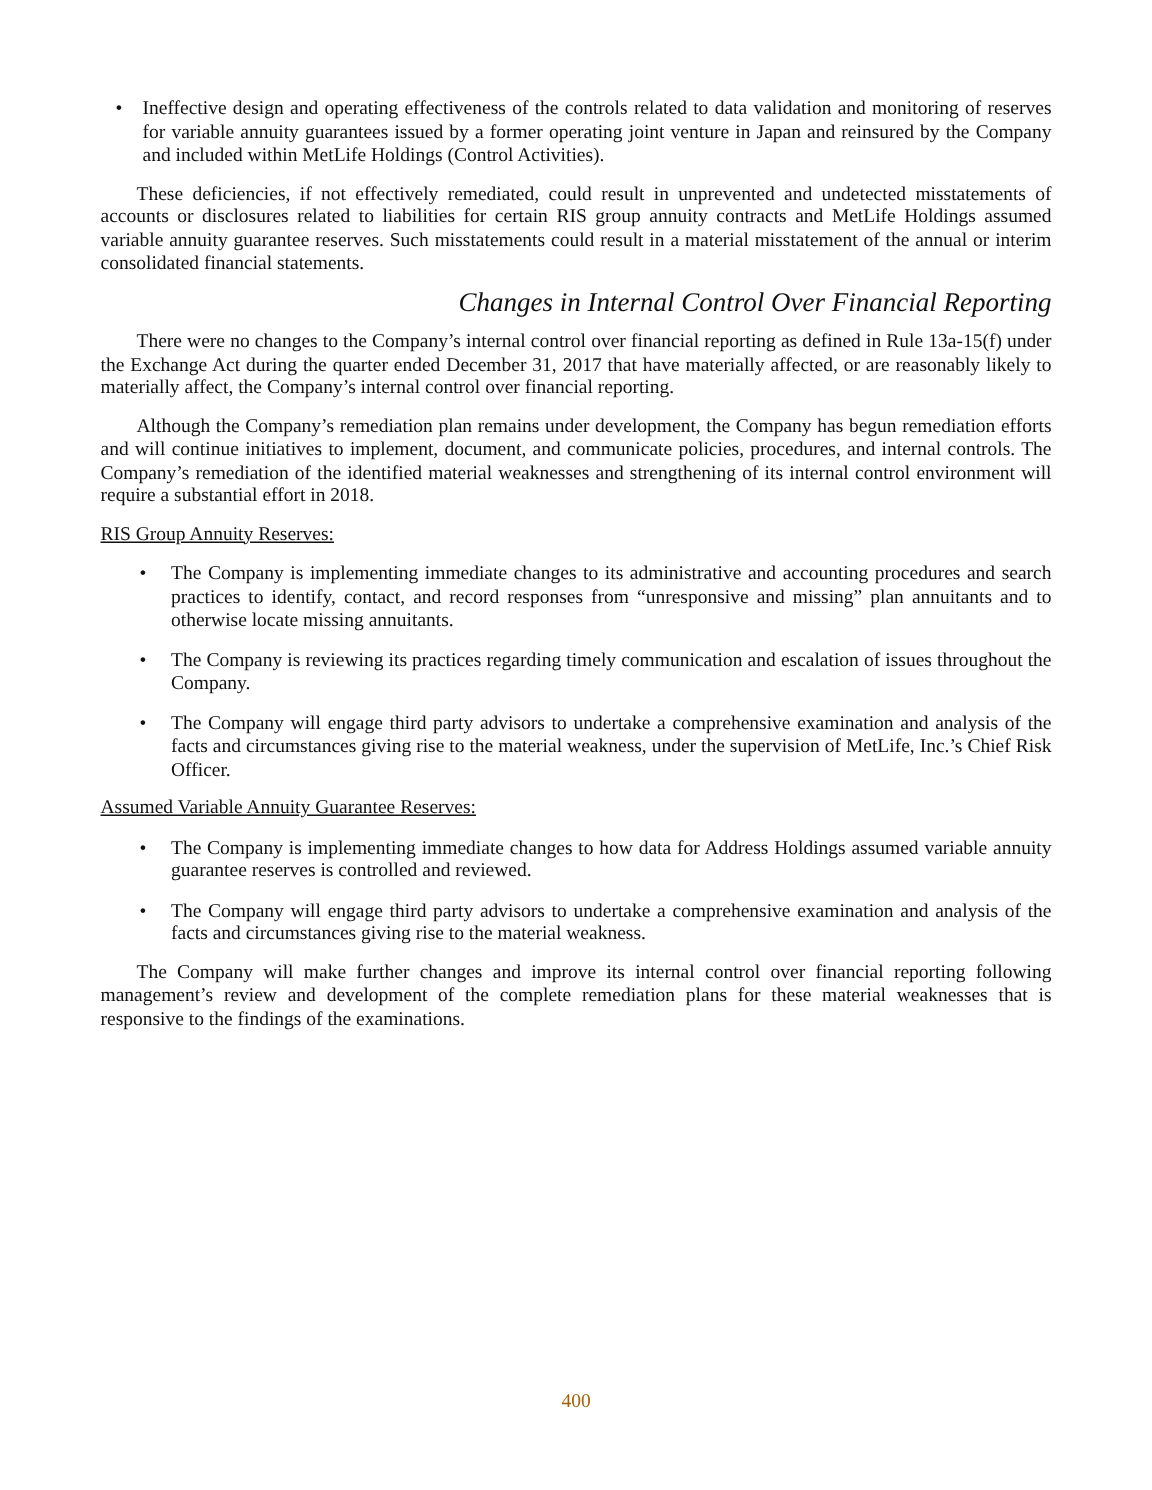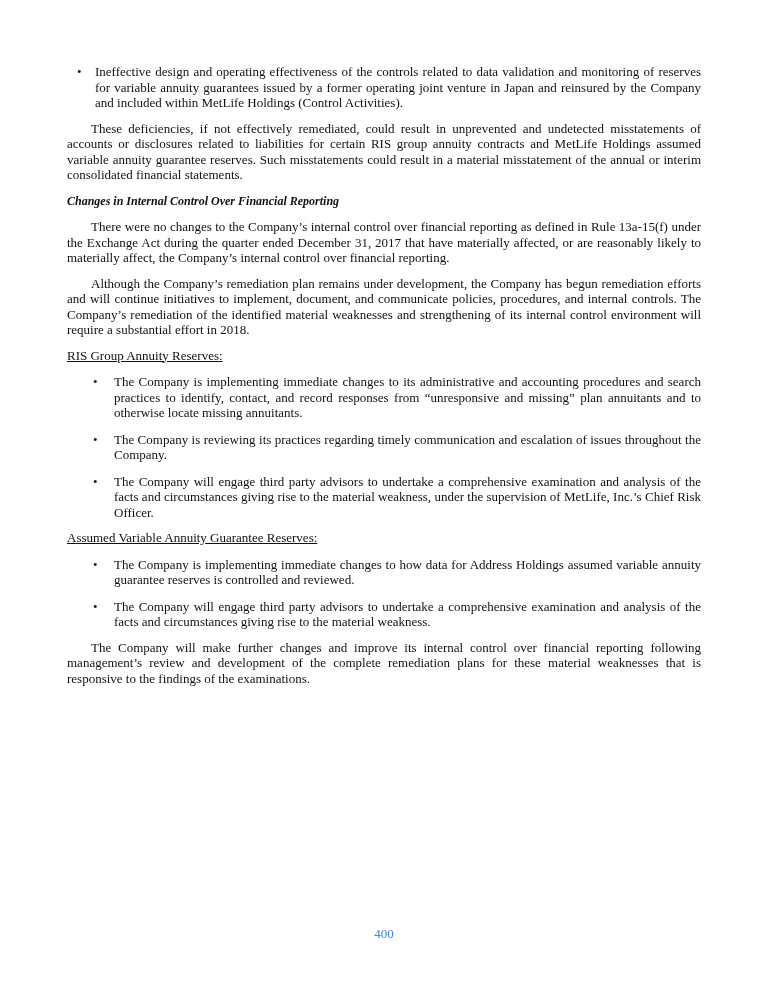--- a/index.html
+++ b/index.html
@@ -27,25 +27,25 @@
     margin: 10px 0 0 0;
     text-align: justify;
     text-indent: 24px;
   }
   p.no-indent {
     text-indent: 0;
     text-decoration: underline;
   }
   h2.subheading {
     margin: 11px 0 0 0;
-    font-size: 12px;
+    font-size: 18px;
     line-height: 15.5px;
-    font-weight: bold;
+    font-weight: normal;
     font-style: italic;
-    text-align: left;
+    text-align: right;
   }
   .group-label {
     margin: 15px 0 0 0;
     text-align: left;
     text-indent: 0;
   }
   .bullet {
     display: flex;
     margin: 0;
   }
@@ -71,21 +71,21 @@
     flex: 1 1 auto;
     text-align: justify;
   }
   .page-number {
     position: absolute;
     top: 926px;
     left: 0;
     width: 768px;
     text-align: center;
     font-size: 13px;
-    color: #3b82f6;
+    color: #a16207;
   }
 </style>
 </head>
 <body>
 
 <div class="page">
 
   <div class="bullet l1 first">
     <span class="marker">•</span>
     <span class="btext">Ineffective design and operating effectiveness of the controls related to data validation and monitoring of reserves for variable annuity guarantees issued by a former operating joint venture in Japan and reinsured by the Company and included within MetLife Holdings (Control Activities).</span>

